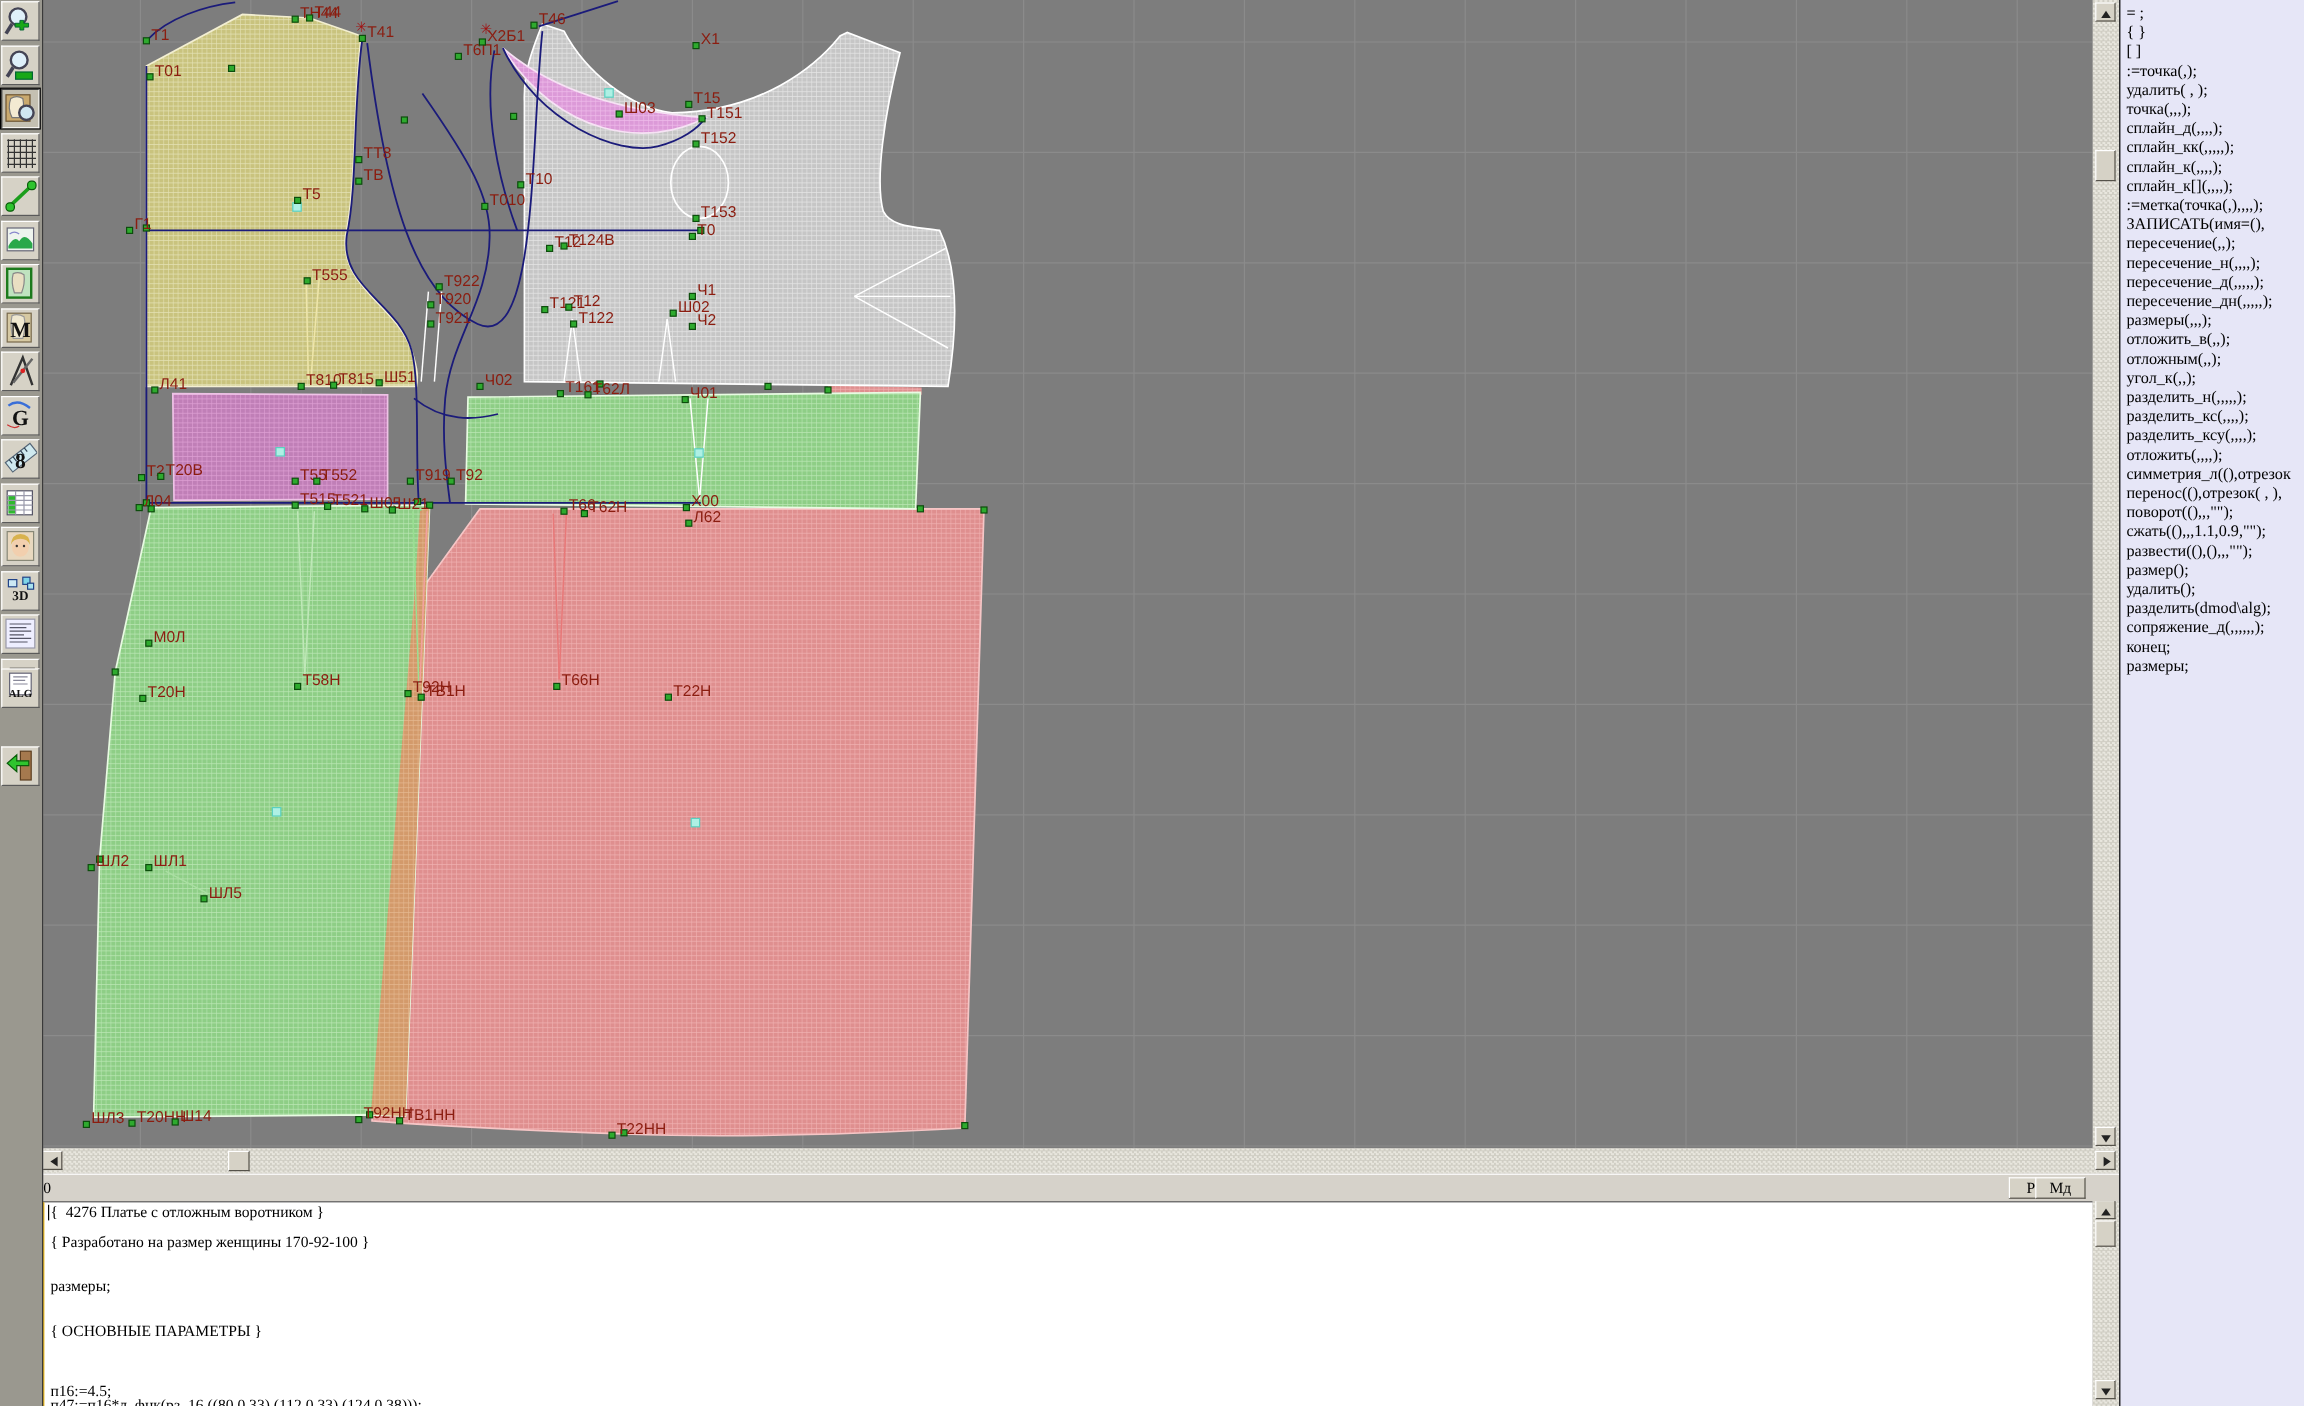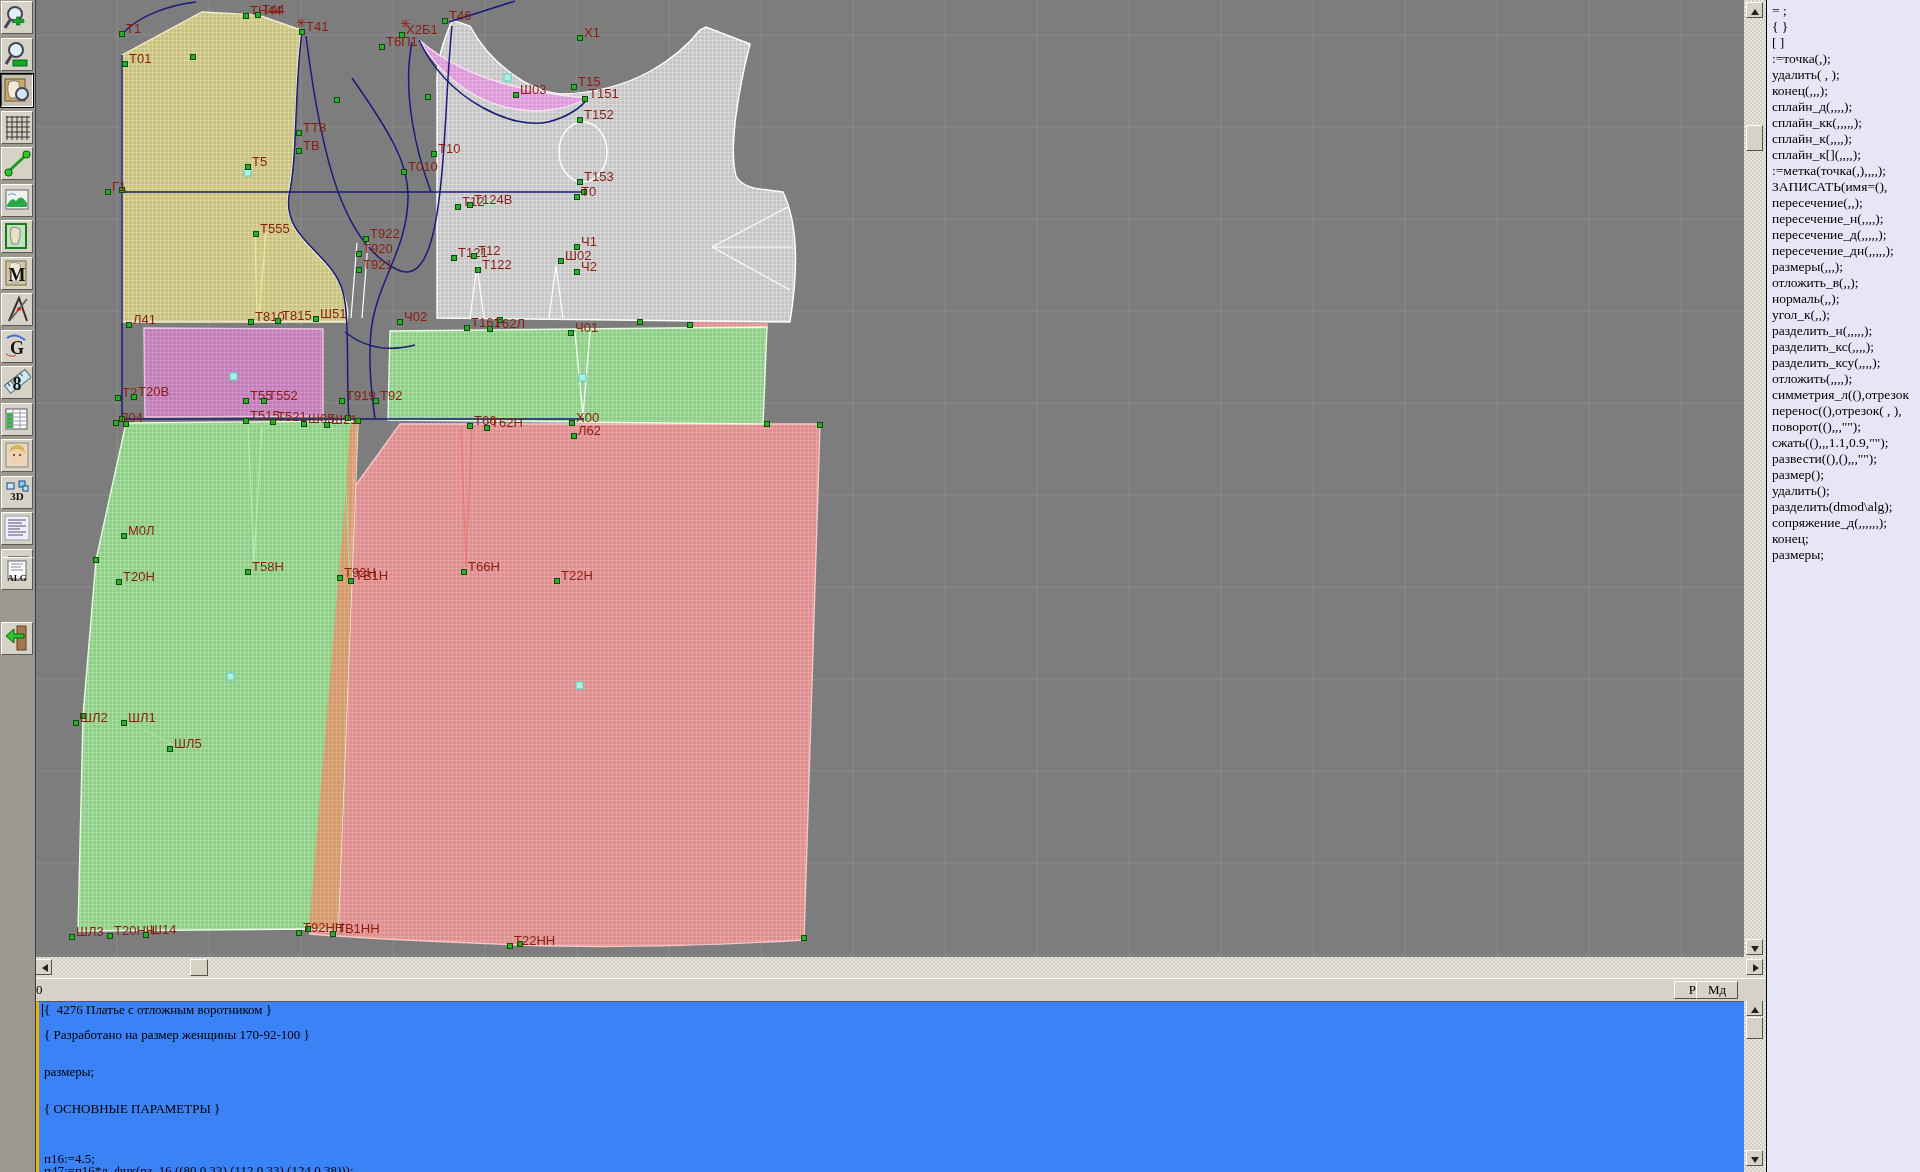--- a/index.html
+++ b/index.html
@@ -33,22 +33,22 @@
         border-right:1px solid #55524a;border-bottom:1px solid #55524a;box-sizing:border-box;}
   
   #statusbar{position:absolute;left:0px;top:978px;width:1766px;height:22px;background:#d6d2ca;
              border-top:1px solid #fff;z-index:26;}
   #status-zero{position:absolute;left:36px;top:3px;font:13px "Liberation Serif",serif;color:#000;}
   .mini-btn{position:absolute;top:2px;width:42px;height:18px;background:#d6d2c6;text-align:center;
             font:13px "Liberation Serif",serif;color:#000;
             border-top:1px solid #fff;border-left:1px solid #fff;
             border-right:1px solid #55524a;border-bottom:1px solid #55524a;box-sizing:border-box;cursor:pointer;}
   
-  #editor{position:absolute;left:33px;top:1000px;width:1711px;height:172px;background:#3b82f6;
-          border-top:2px solid #5a5a5a;border-left:6px solid #eab308;box-sizing:border-box;z-index:24;overflow:hidden;}
+  #editor{position:absolute;left:33px;top:1000px;width:1711px;height:172px;background:#ffffff;
+          border-top:2px solid #5a5a5a;border-left:4px solid #eab308;box-sizing:border-box;z-index:24;overflow:hidden;}
   #editor pre{margin:2px 0 0 5px;font:13px/12.4px "Liberation Serif",serif;color:#000;white-space:pre;}
   #caret{position:absolute;left:3px;top:2px;width:1px;height:13px;background:#000;}
   
   #rightpanel{position:absolute;left:1766px;top:0;width:154px;height:1172px;background:#e6e6f7;
               border-left:1px solid #000;z-index:28;overflow:hidden;}
   .rp-item{font:13.5px/16px "Liberation Serif",serif;color:#000;white-space:nowrap;padding-left:5px;cursor:pointer;}
   #rightpanel .list{padding-top:3px;}
 </style>
 </head>
 <body>
@@ -489,34 +489,34 @@
       </div>
   </div>
 
   <div id="rightpanel">
     <div class="list" id="rp-list">
         <div class="rp-item">= ;</div>
         <div class="rp-item">{  }</div>
         <div class="rp-item">[  ]</div>
         <div class="rp-item">:=точка(,);</div>
         <div class="rp-item">удалить( , );</div>
-        <div class="rp-item">конец(,,,);</div>
+        <div class="rp-item">точка(,,,);</div>
         <div class="rp-item">сплайн_д(,,,,);</div>
         <div class="rp-item">сплайн_кк(,,,,,);</div>
         <div class="rp-item">сплайн_к(,,,,);</div>
         <div class="rp-item">сплайн_к[](,,,,);</div>
         <div class="rp-item">:=метка(точка(,),,,,);</div>
         <div class="rp-item">ЗАПИСАТЬ(имя=(),</div>
         <div class="rp-item">пересечение(,,);</div>
         <div class="rp-item">пересечение_н(,,,,);</div>
         <div class="rp-item">пересечение_д(,,,,,);</div>
         <div class="rp-item">пересечение_дн(,,,,,);</div>
         <div class="rp-item">размеры(,,,);</div>
         <div class="rp-item">отложить_в(,,);</div>
-        <div class="rp-item">нормаль(,,);</div>
+        <div class="rp-item">отложным(,,);</div>
         <div class="rp-item">угол_к(,,);</div>
         <div class="rp-item">разделить_н(,,,,,);</div>
         <div class="rp-item">разделить_кс(,,,,);</div>
         <div class="rp-item">разделить_ксу(,,,,);</div>
         <div class="rp-item">отложить(,,,,);</div>
         <div class="rp-item">симметрия_л((),отрезок</div>
         <div class="rp-item">перенос((),отрезок( , ),</div>
         <div class="rp-item">поворот((),,,"");</div>
         <div class="rp-item">сжать((),,,1.1,0.9,"");</div>
         <div class="rp-item">развести((),(),,,"");</div>

